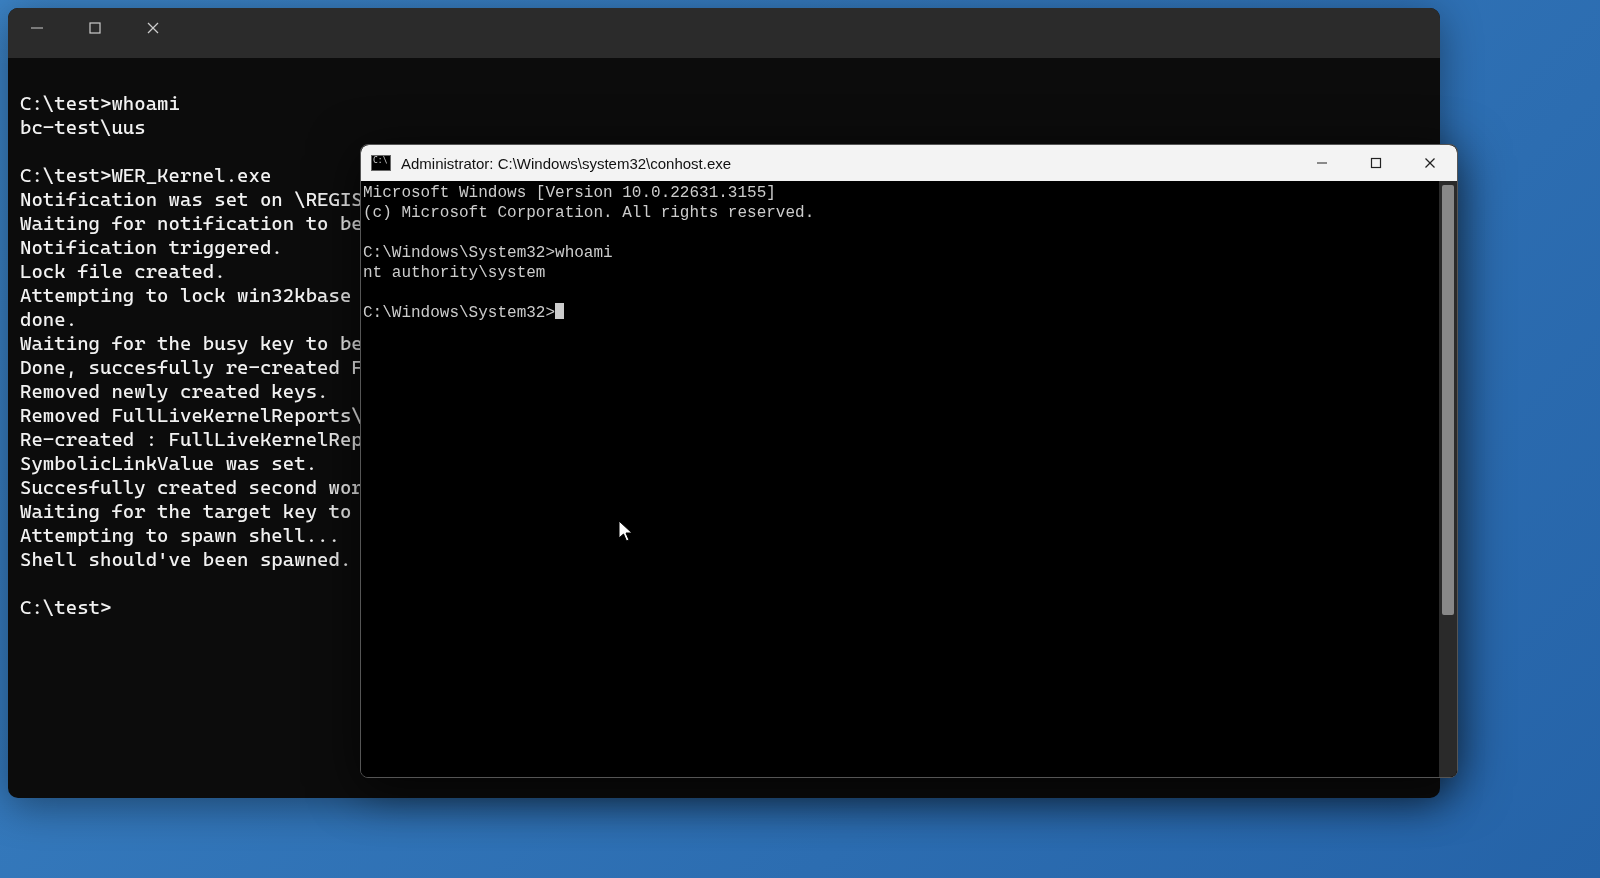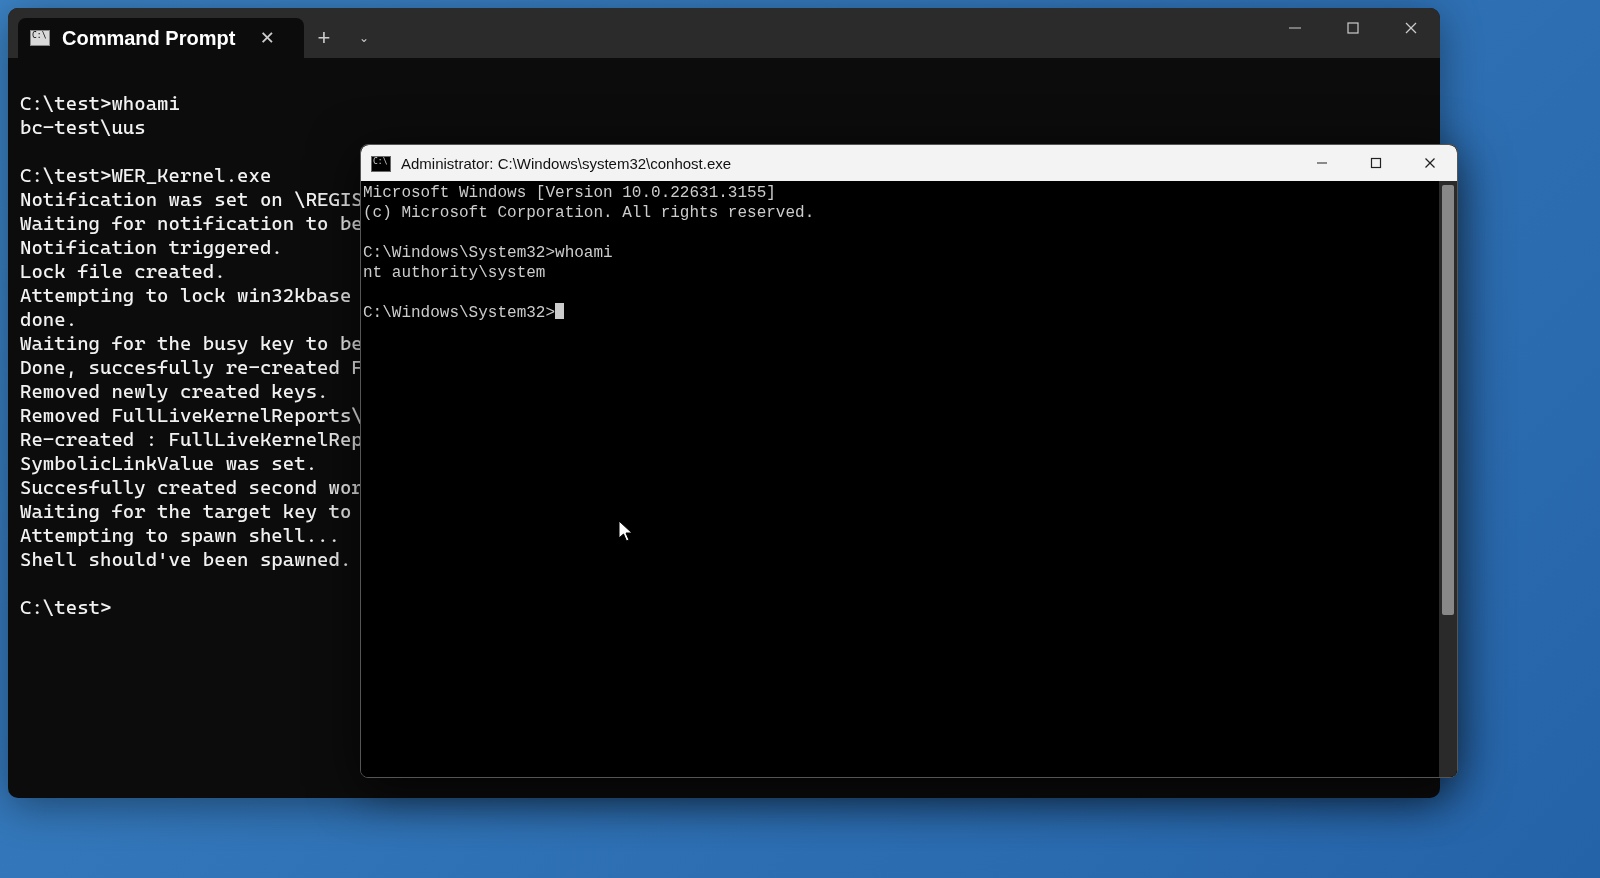--- a/index.html
+++ b/index.html
@@ -139,21 +139,21 @@
     background: #f3f3f3;
     display: flex;
     align-items: center;
     justify-content: space-between;
     border-top-left-radius: 8px;
     border-top-right-radius: 8px;
   }
 
   .conhost-title-left{
     display:flex;
-    align-items:flex-end;
+    align-items:flex-start;
     gap:10px;
     padding-left:10px;
   }
 
   .conhost-icon{
     width:18px;height:14px;
     background:#000;
     border:1px solid #666;
     position:relative;
   }
@@ -223,29 +223,20 @@
     top:520px;
     pointer-events:none;
   }
   .mouse svg{filter:drop-shadow(0 0 1px #000);}
 </style>
 </head>
 <body>
 
 <div class="terminal-window">
   <div class="titlebar">
-    <div class="tabrow">
-      <div class="tab">
-        <span class="tab-icon"></span>
-        <span class="tab-title">Command Prompt</span>
-        <span class="tab-close">✕</span>
-      </div>
-      <div class="new-tab">+</div>
-      <div class="tab-dropdown">⌄</div>
-    </div>
     <div class="win-controls">
       <div class="win-btn">
         <svg width="14" height="14">
             <line x1="1" y1="7" x2="13" y2="7"></line>
           </svg>
       </div>
       <div class="win-btn">
         <svg width="14" height="14">
             <rect x="2" y="2" width="10" height="10"></rect>
           </svg>

